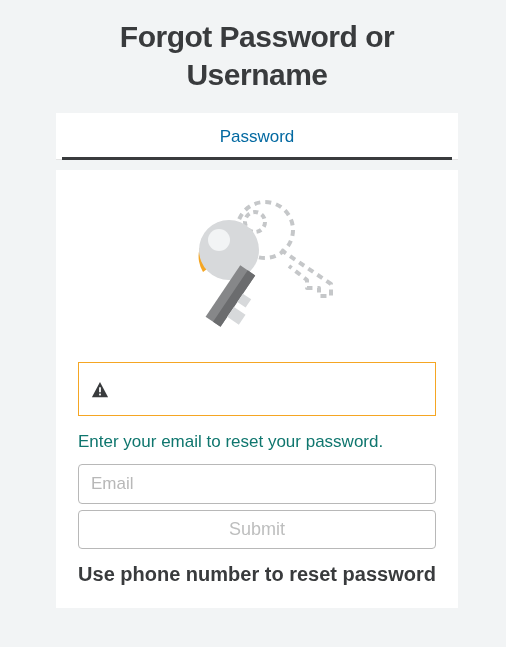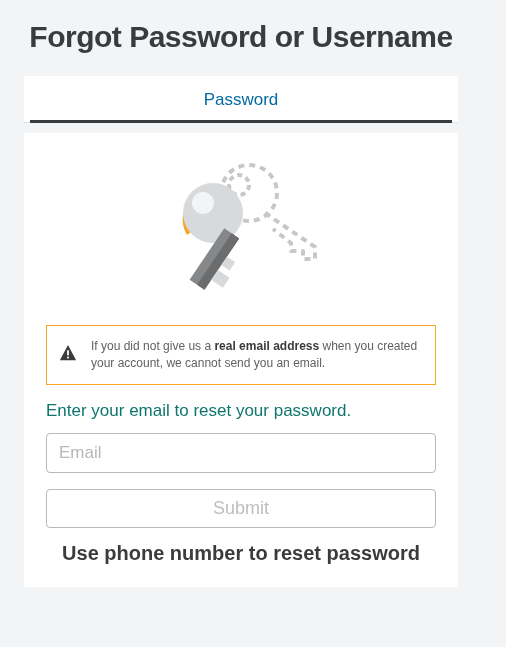--- a/index.html
+++ b/index.html
@@ -8,21 +8,21 @@
       padding: 0;
     }
     body {
       font-family: "Helvetica Neue", Helvetica, Arial, sans-serif;
       background: #f2f4f5;
       width: 506px;
       height: 647px;
       overflow: hidden;
     }
     .container {
-      padding: 18px 48px 0 24px;
+      padding: 18px 48px 0 56px;
     }
     .page-title {
       font-size: 30px;
       font-weight: 900;
       text-align: center;
       color: #393b3d;
       line-height: 1.25;
       margin-bottom: 20px;
       letter-spacing: -0.5px;
     }
@@ -90,21 +90,21 @@
       margin-bottom: 12px;
       font-weight: 400;
     }
     .email-input {
       width: 100%;
       padding: 9px 12px;
       font-size: 17px;
       border: 1px solid #b8b8b8;
       border-radius: 4px;
       color: #393b3d;
-      margin-bottom: 16px;
+      margin-bottom: 6px;
       outline: none;
     }
     .email-input::placeholder {
       color: #b8b8b8;
     }
     .submit-btn {
       width: 100%;
       padding: 8px 0;
       font-size: 18px;
       font-weight: 500;
@@ -156,23 +156,20 @@
     </div>
 
     <div class="warning-box">
       <span class="warning-icon">
         <svg width="18" height="18" viewBox="0 0 20 20">
           <path d="M10 1 L19 18 L1 18 Z" fill="#393b3d"></path>
           <rect x="9" y="7" width="2" height="5.5" fill="#fff"></rect>
           <rect x="9" y="14" width="2" height="2" fill="#fff"></rect>
         </svg>
       </span>
-      <div class="warning-text">
-        <span>If you did not give us a </span><b>real email address</b><span> when you created your account, we cannot send you an email.</span>
-      </div>
     </div>
 
     <div class="instruction">Enter your email to reset your password.</div>
 
     <input type="text" class="email-input" placeholder="Email" style="">
 
     <button class="submit-btn">Submit</button>
 
     <div class="phone-link">Use phone number to reset password</div>
   </div>

